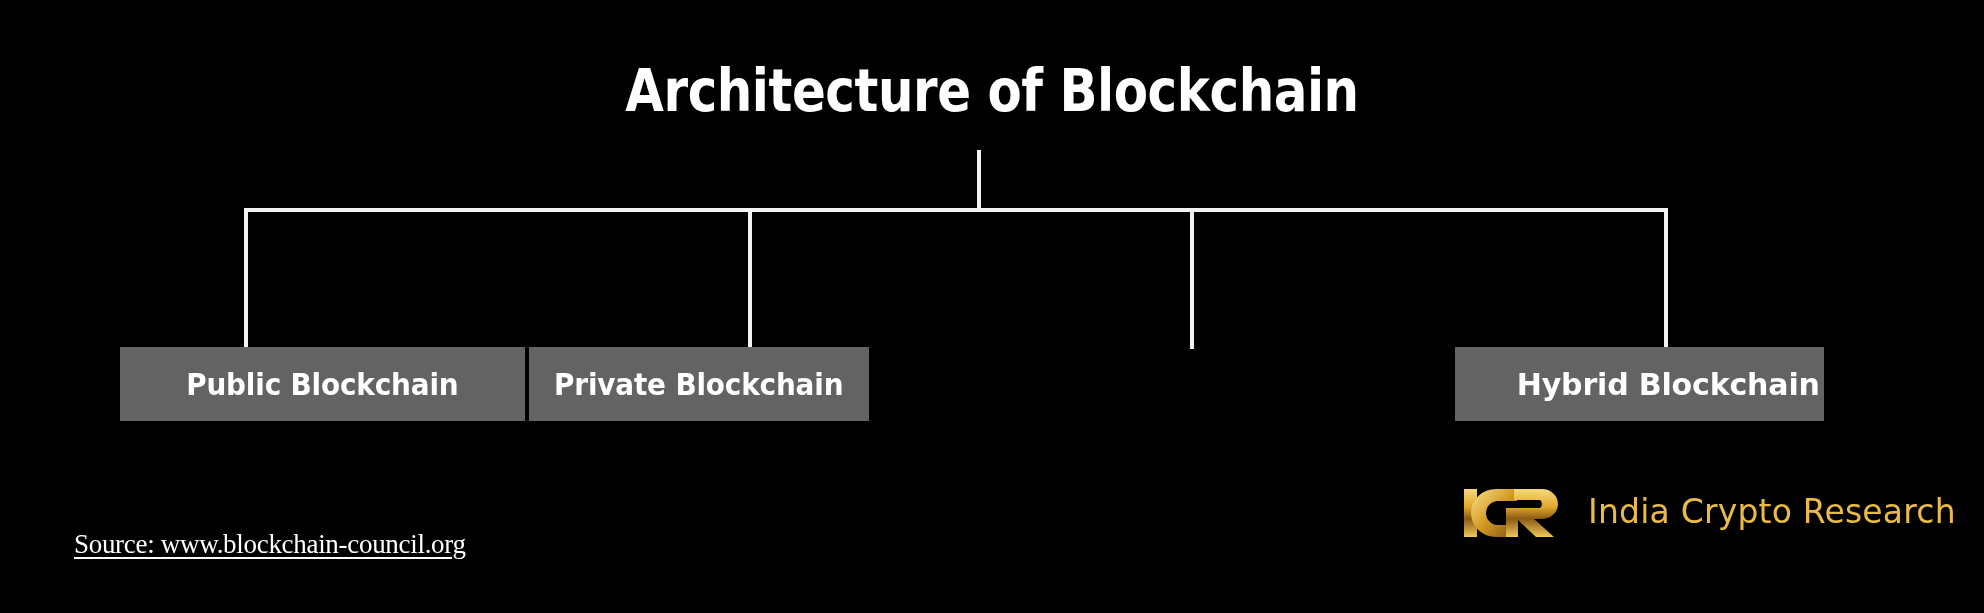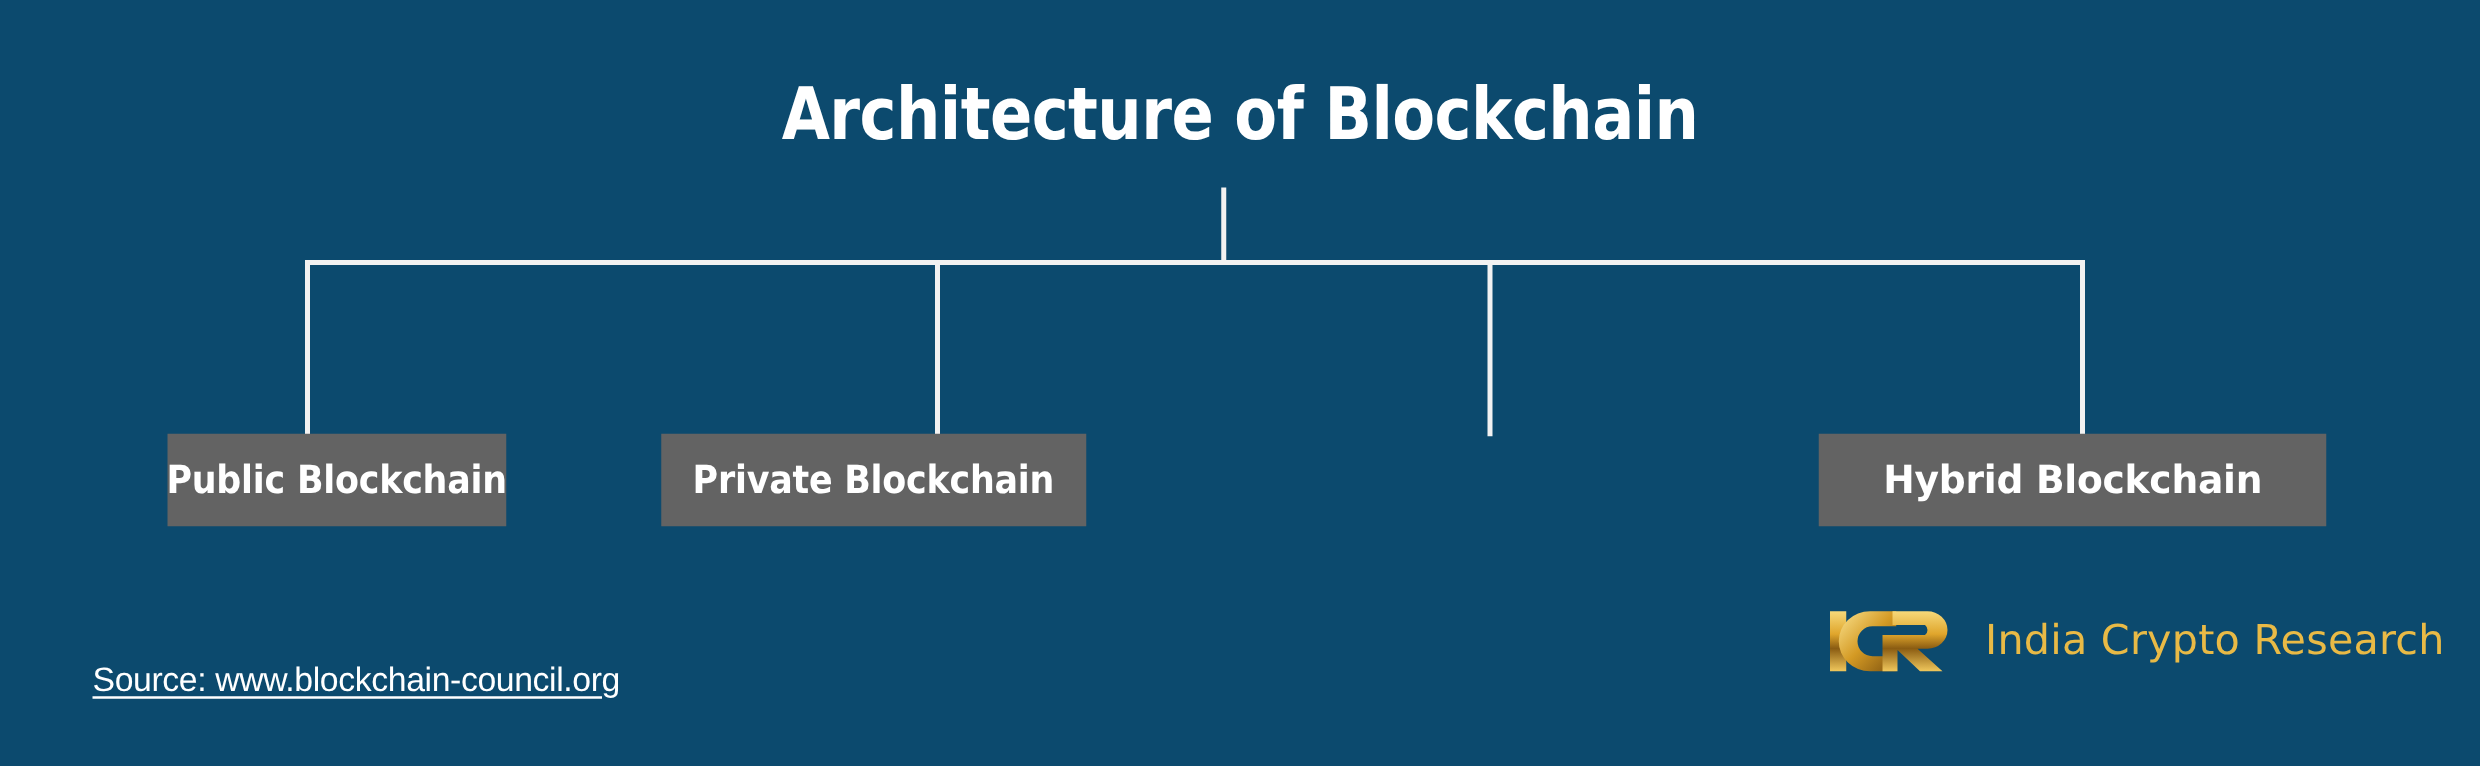--- a/index.html
+++ b/index.html
@@ -8,21 +8,21 @@
     padding: 0;
     background: #262626;
   }
   body {
     font-family: "Liberation Sans", sans-serif;
   }
   #canvas {
     position: relative;
     width: 1984px;
     height: 613px;
-    background: #0c4a6e;
+    background: #000000;
     overflow: hidden;
   }
 
   
   #diagram-title {
     position: absolute;
     left: 0;
     top: 58px;
     width: 1984px;
     text-align: center;
@@ -67,33 +67,33 @@
     color: #ffffff;
     font-family: "DejaVu Sans", sans-serif;
     font-weight: bold;
     font-size: 31px;
     line-height: 34px;
     letter-spacing: -0.2px;
     white-space: nowrap;
     transform: scaleX(0.9);
     transform-origin: 50% 50%;
   }
-  #node-public      { left: 134px;  width: 271px; justify-content: center; }
+  #node-public      { left: 120px;  width: 405px; justify-content: center; }
   #node-private     { left: 529px;  width: 340px; }
   #node-consortium  { left: 975px;  width: 414px; }
-  #node-hybrid      { left: 1455px; width: 406px; }
+  #node-hybrid      { left: 1455px; width: 369px; justify-content: flex-end; }
   #node-hybrid .node-label { transform: scaleX(0.97); }
 
   
   #source-text {
     position: absolute;
     left: 74px;
     top: 527px;
     color: #ffffff;
-    font-family: Liberation Sans, sans-serif;
+    font-family: Liberation Serif, serif;
     font-size: 27px;
     line-height: 34px;
     text-decoration: underline;
     text-underline-offset: 4px;
     white-space: nowrap;
     letter-spacing: -0.3px;
   }
 
   
   #logo-block {

